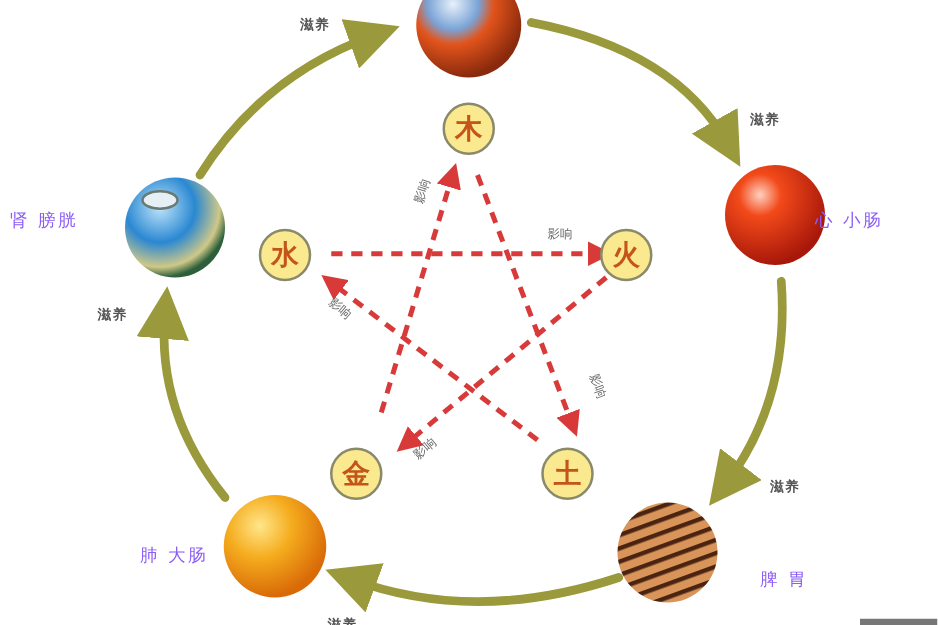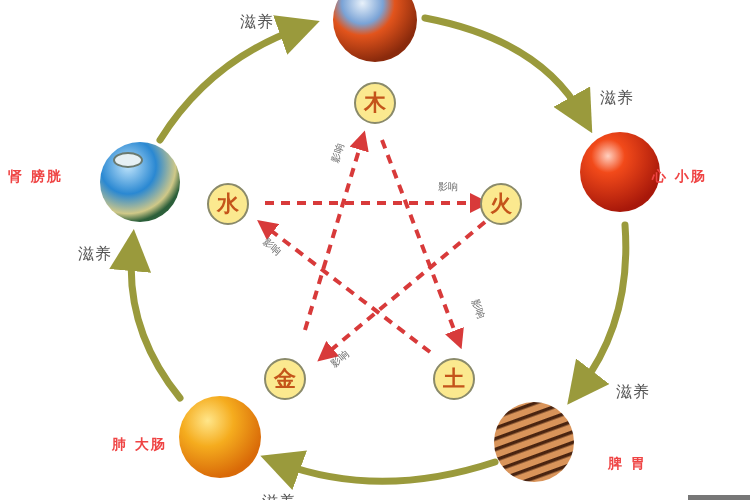--- a/index.html
+++ b/index.html
@@ -1,21 +1,21 @@
 <!DOCTYPE html>
 <html><head>
 <meta charset="utf-8">
 <style>
   html, body { margin: 0; padding: 0; background: #ffffff; }
   body { width: 750px; height: 500px; position: relative; overflow: hidden;
          font-family: "DejaVu Sans", sans-serif; }
   #canvas { position: absolute; left: 0; top: 0; width: 750px; height: 500px; }
-  .lbl { position: absolute; color: #ef4444; font-weight: bold; white-space: nowrap; }
+  .lbl { position: absolute; color: #8b5cf6; font-weight: normal; white-space: nowrap; }
   .organ { font-size: 14px; letter-spacing: 2px; }
-  .nourish { font-size: 16px; color: #555; letter-spacing: 1px; font-weight: normal; }
+  .nourish { font-size: 11px; color: #555; letter-spacing: 1px; font-weight: bold; }
   .inf { font-size: 10px; color: #666; position: absolute; white-space: nowrap; }
   .element { position: absolute; width: 42px; height: 42px; border-radius: 50%;
              background: #fbe98f; border: 2px solid #8a8a6a; box-sizing: border-box;
              display: flex; align-items: center; justify-content: center;
              font-size: 22px; font-weight: bold; color: #c4541a;
              font-family: "DejaVu Serif", serif; }
   .bar { position: absolute; right: 0; bottom: 0; width: 62px; height: 5px; background: #777; }
 </style>
 </head>
 <body>

